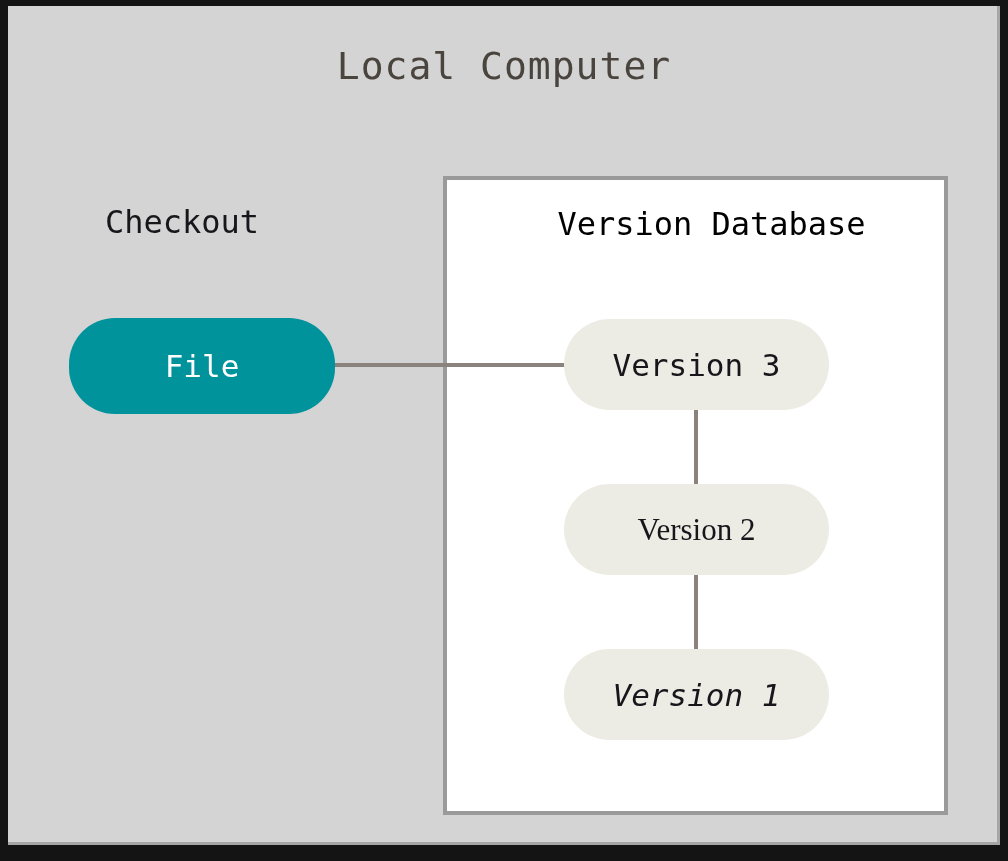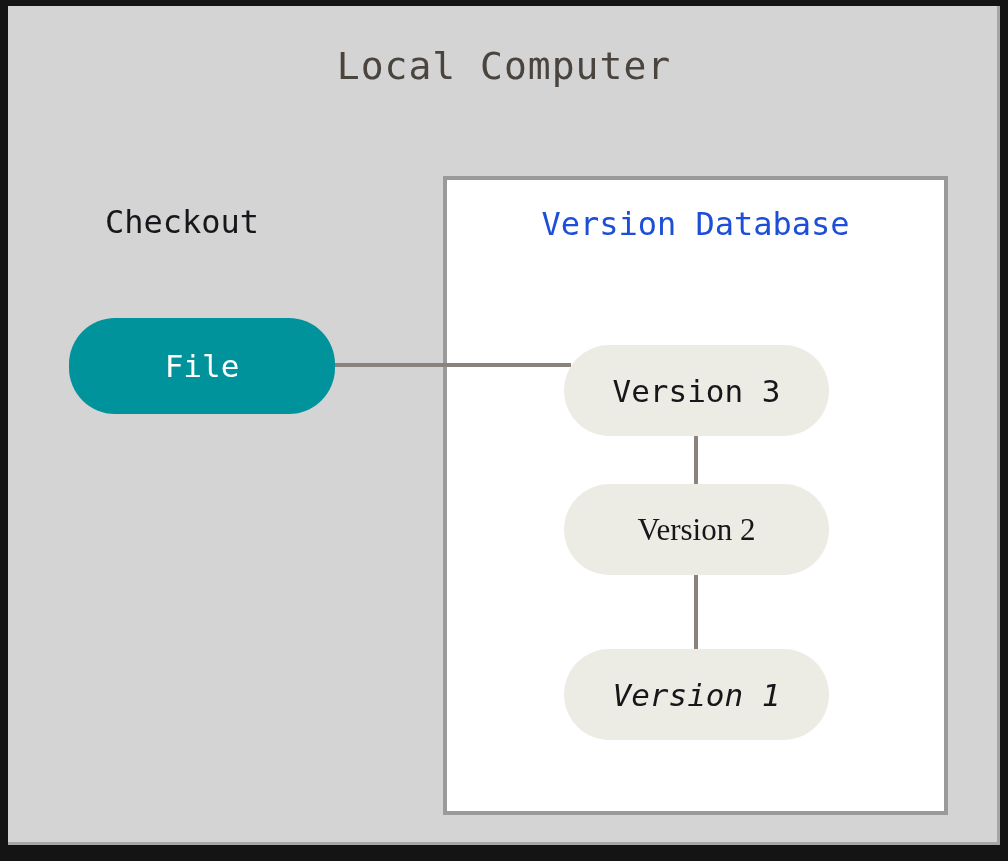--- a/index.html
+++ b/index.html
@@ -71,23 +71,24 @@
     box-sizing: border-box;
   }
 
   #vdb-title {
     position: absolute;
     left: 435px;
     top: 199px;
     width: 505px;
     text-align: center;
     font-size: 32px;
-    color: #1d4ed8;
+    color: #000000;
     white-space: pre;
     font-family: "DejaVu Sans Mono", monospace;
+    padding-left: 16px;
   }
 
   
   .h-conn {
     position: absolute;
     height: 4px;
     background: #8a827c;
   }
   .v-conn {
     position: absolute;
@@ -133,21 +134,21 @@
   }
 
   .version-node {
     left: 556px;
     width: 265px;
     height: 91px;
     background: #edece4;
     color: #17161a;
     font-size: 31px;
   }
-  #node-v3 { top: 313px; margin-top: 26px; }
+  #node-v3 { top: 313px; }
   #node-v2 { top: 478px; font-family: Liberation Serif, serif; }
   #node-v1 { top: 643px; font-style: italic; }
 </style>
 </head>
 <body>
 
 <div id="root">
   <div id="canvas">
 
     <div id="title">Local Computer</div>

